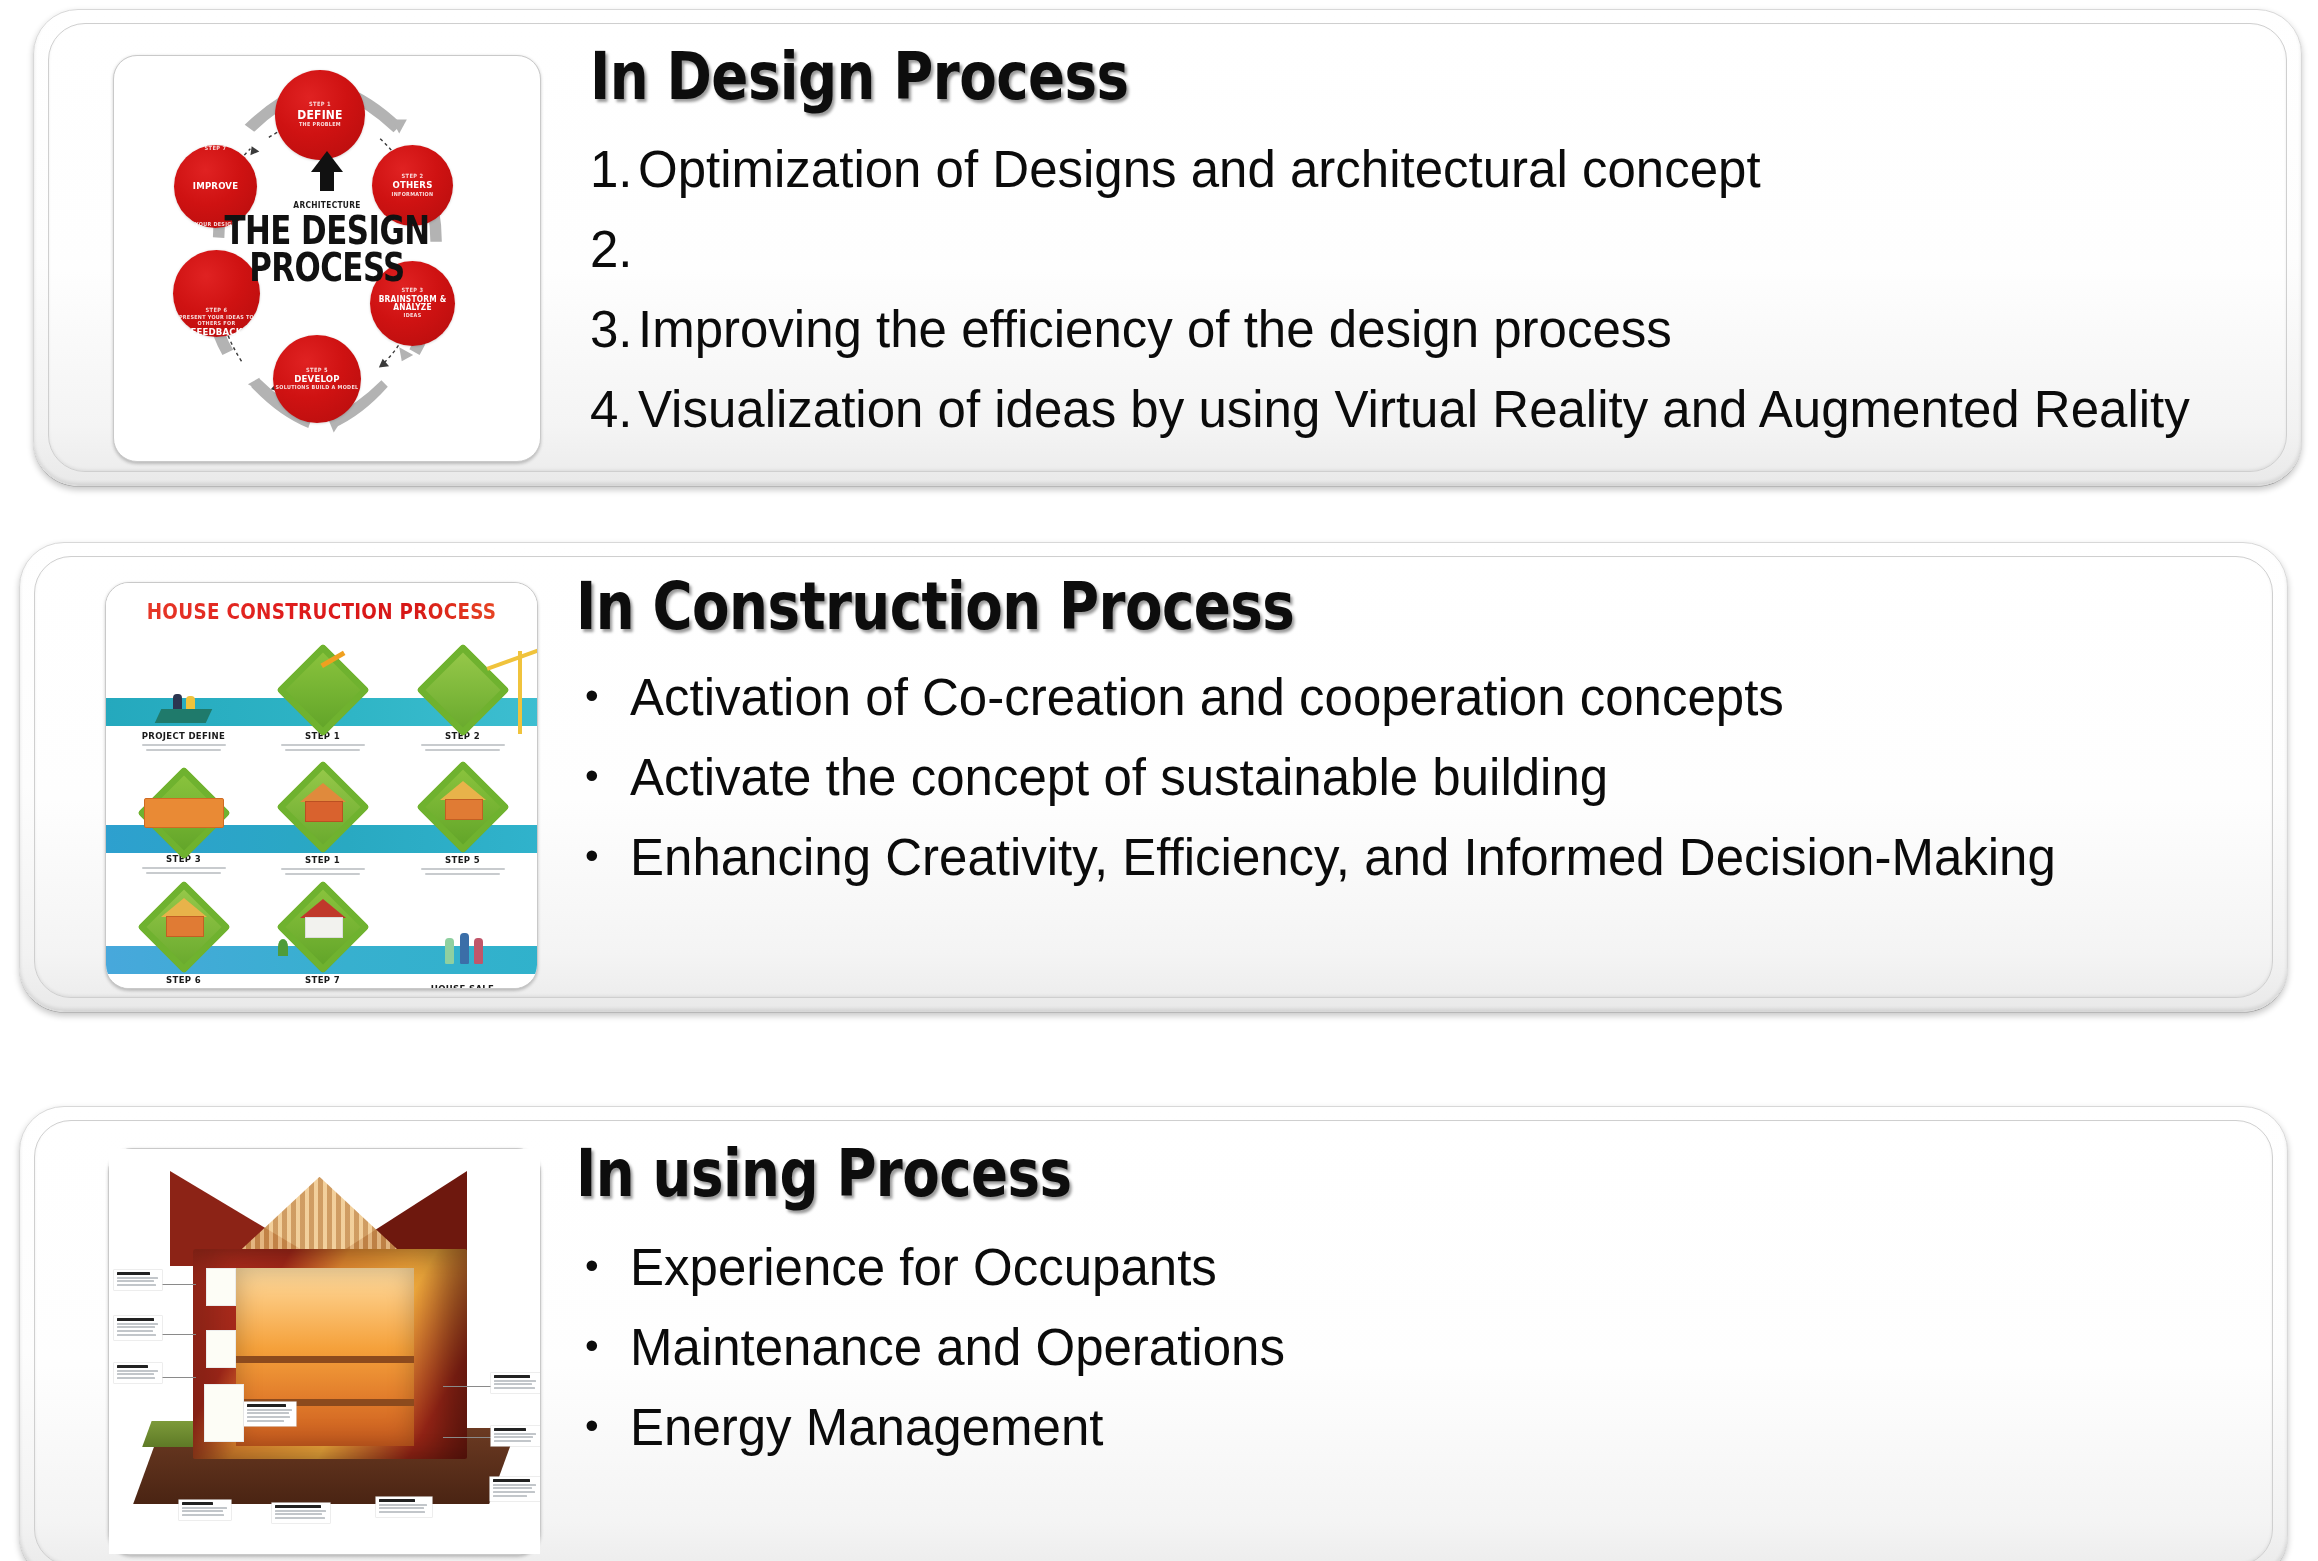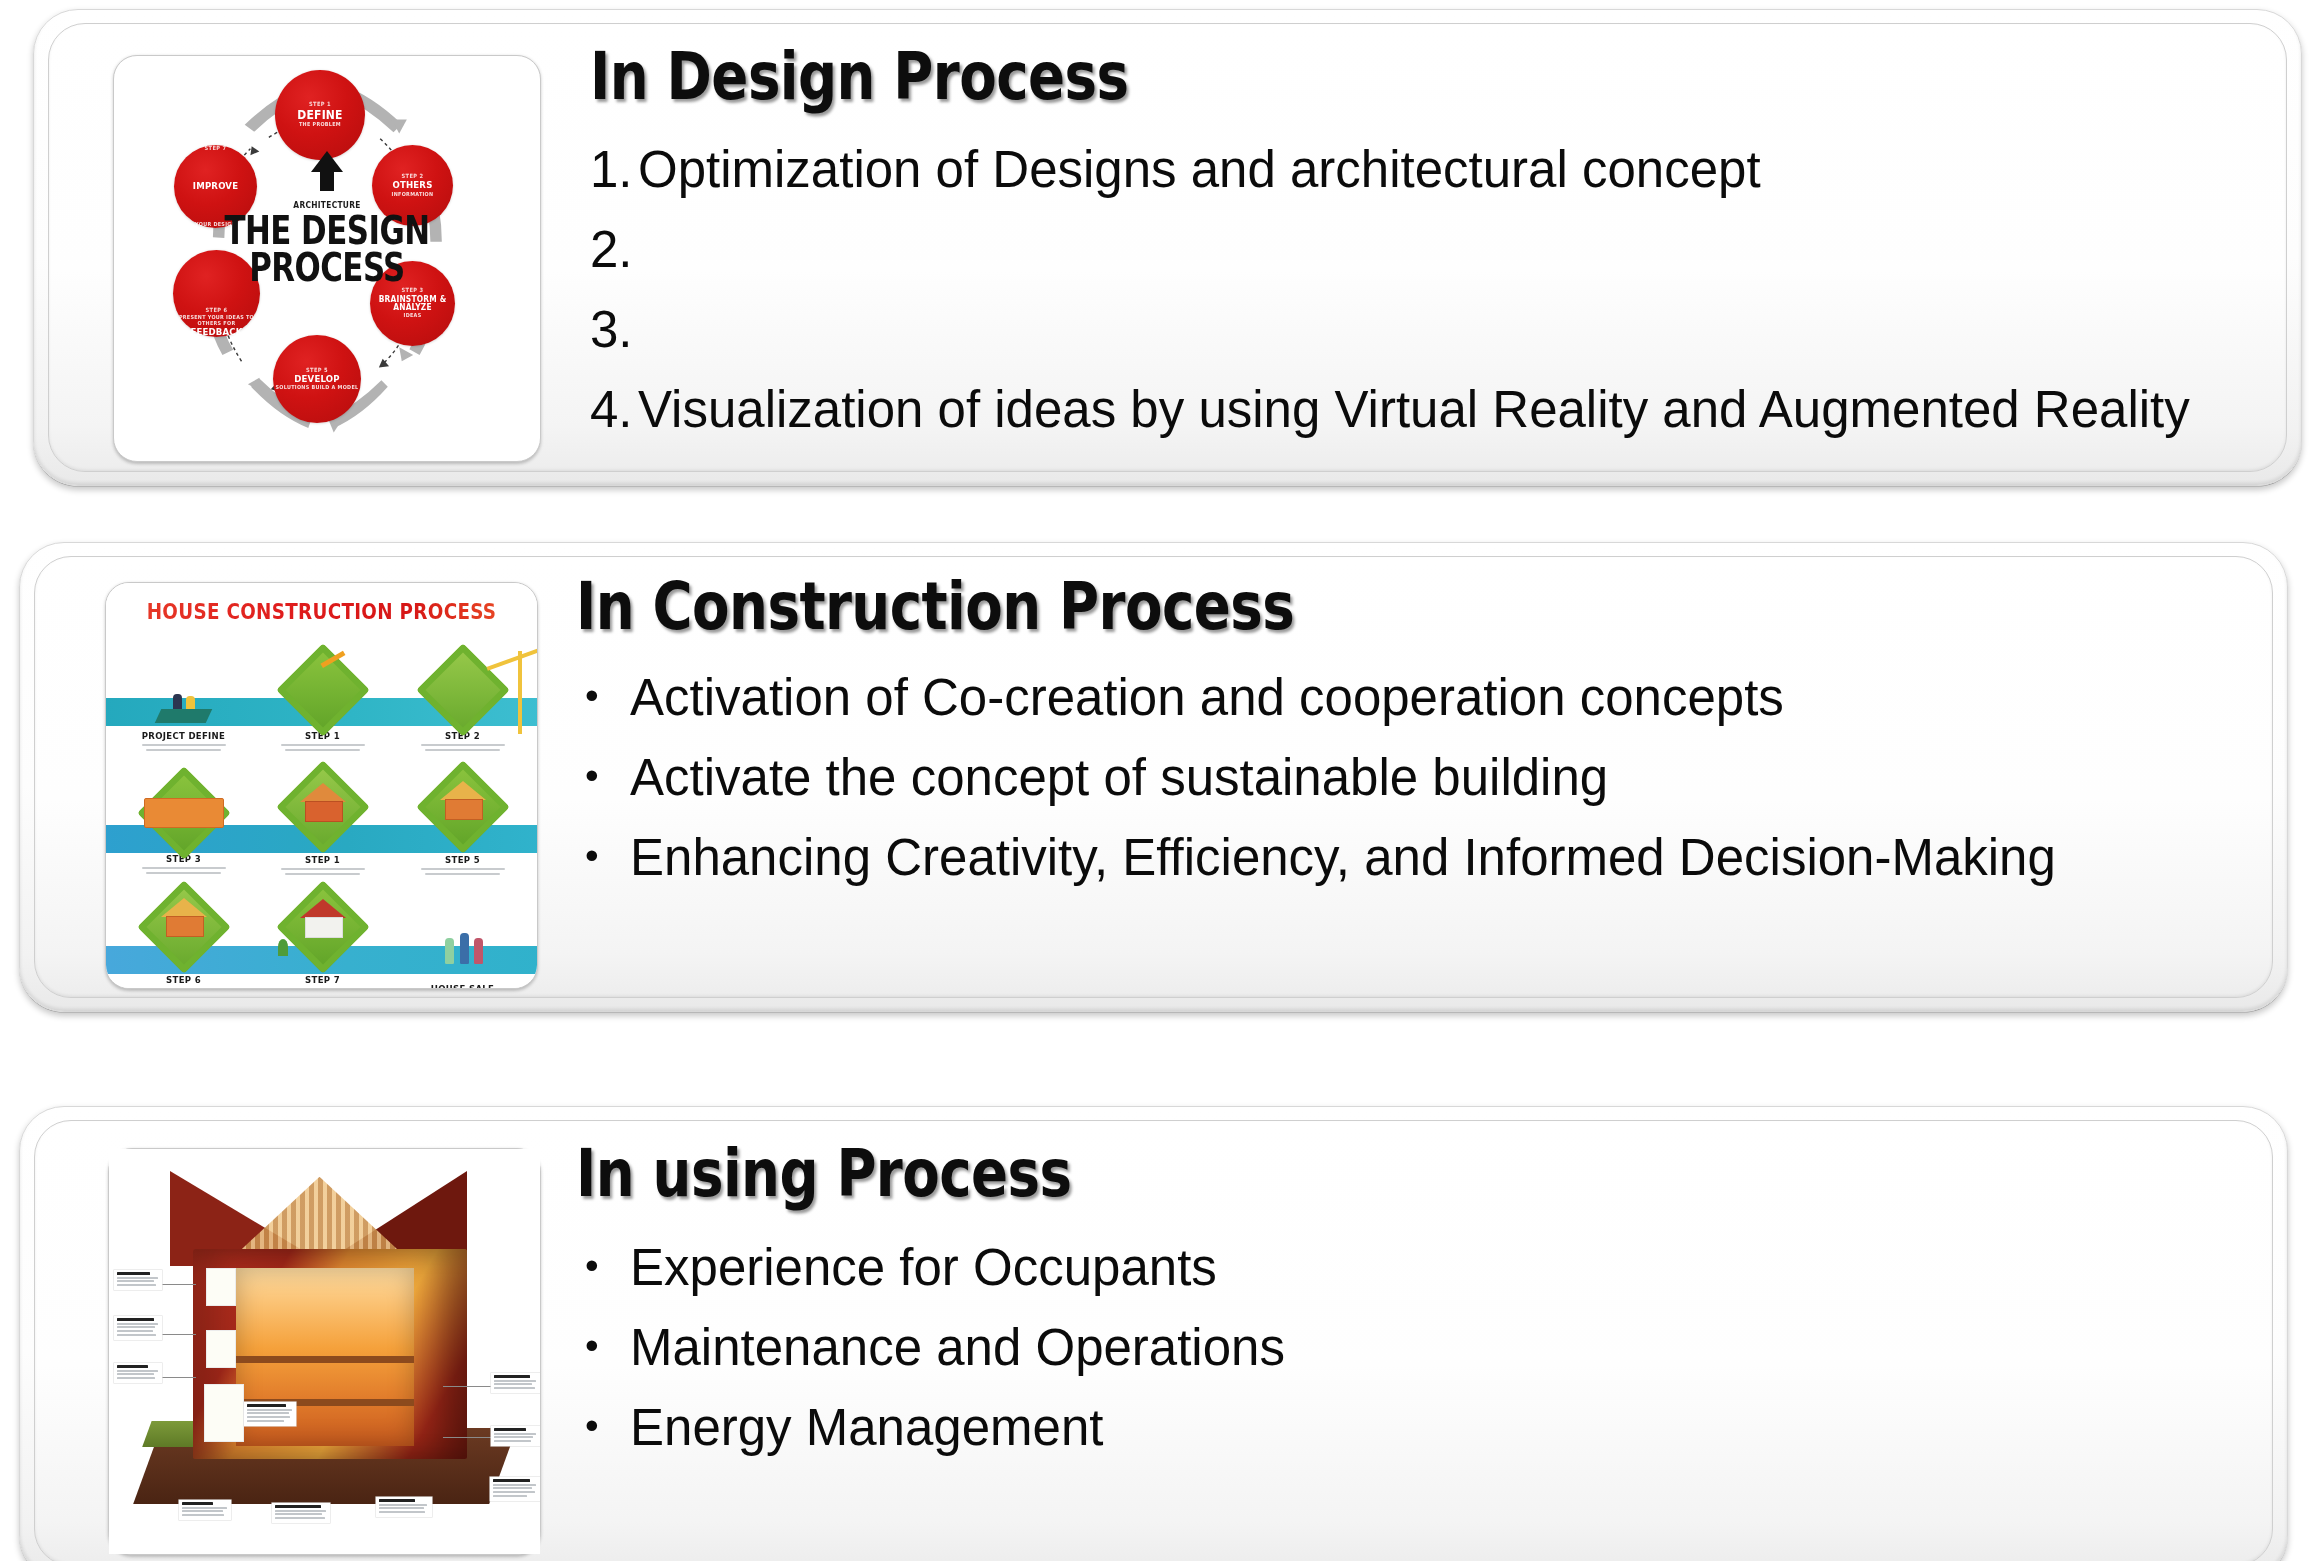--- a/index.html
+++ b/index.html
@@ -358,20 +358,21 @@
       <ul class="list" id="list-1">
         <li class="li num">
           <span class="marker">1.</span>
           <span class="txt">Optimization of Designs and architectural concept</span>
         </li>
         <li class="li num">
           <span class="marker">2.</span>
         </li>
         <li class="li num">
           <span class="marker">3.</span>
+          <span class="txt">Improving the efficiency of the design process</span>
         </li>
         <li class="li num">
           <span class="marker">4.</span>
           <span class="txt">Visualization of ideas by using Virtual Reality and Augmented Reality</span>
         </li>
       </ul>
     </div>
 
   </div>
 </div>

